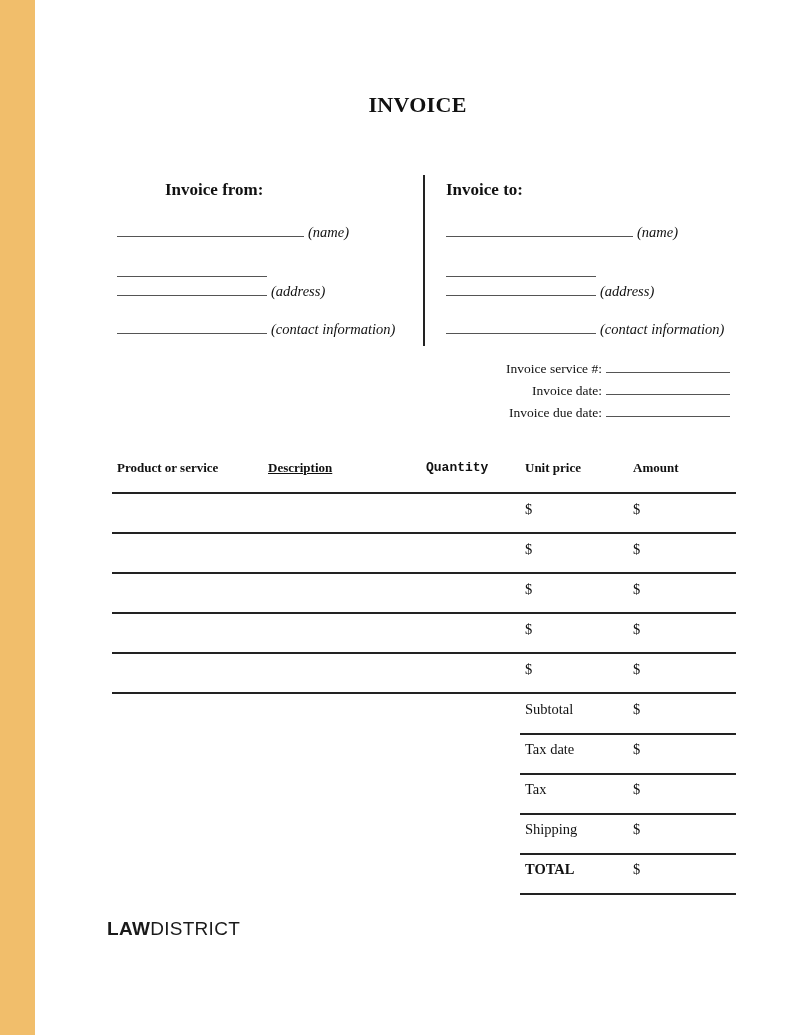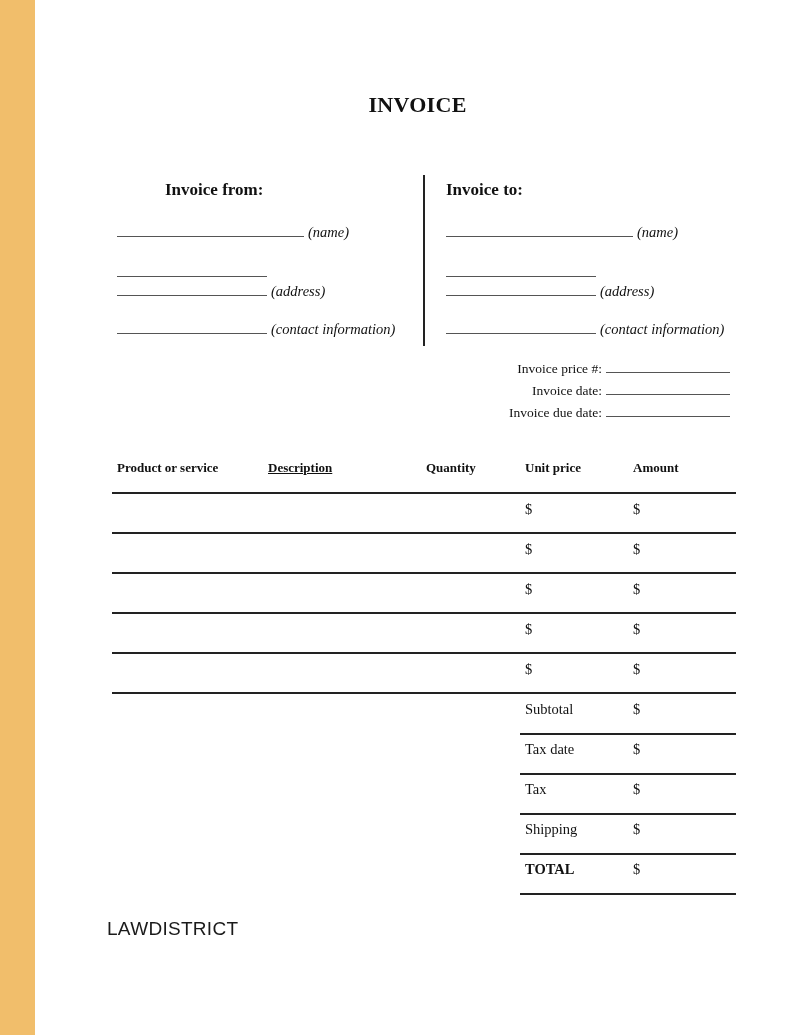--- a/index.html
+++ b/index.html
@@ -16,21 +16,21 @@
   .line-field { position: absolute; font-size: 14.5px; white-space: nowrap; }
   .line-field .blank { display: inline-block; border-bottom: 1px solid #555; vertical-align: baseline; height: 12px; margin-right: 4px; }
   .line-field .hint { font-style: italic; }
   .meta-row { position: absolute; right: 70px; font-size: 13.5px; white-space: nowrap; text-align: right; }
   .meta-row .blank { display: inline-block; width: 124px; border-bottom: 1px solid #555; height: 11px; margin-left: 4px; }
   .th { position: absolute; top: 460px; font-weight: bold; font-size: 13px; }
   .hline { position: absolute; height: 2px; background: #222; }
   .cell { position: absolute; font-size: 14.5px; }
   .cell.bold { font-weight: bold; }
   .logo { position: absolute; left: 107px; top: 918px; font-family: "Liberation Sans", sans-serif; font-size: 19px; letter-spacing: 0.3px; color: #1a1a1a; }
-  .logo .b { font-weight: normal; }
+  .logo .b { font-weight: bold; }
 </style>
 </head>
 <body>
 
 <div class="side-strip"></div>
 
 <div class="title">INVOICE</div>
 
 <div class="block-heading" style="left:117px; top:180px;margin-left:48px;">Invoice from:</div>
 <div class="line-field" style="left:117px; top:224px;">
@@ -56,32 +56,32 @@
   <span class="blank" style="width:150px;"></span>
 </div>
 <div class="line-field" style="left:446px; top:283px;">
   <span class="blank" style="width:150px;"></span><span class="hint">(address)</span>
 </div>
 <div class="line-field" style="left:446px; top:321px;">
   <span class="blank" style="width:150px;"></span><span class="hint">(contact information)</span>
 </div>
 
 <div class="meta-row" style="top:361px;">
-  <span>Invoice price #:</span><span class="blank"></span>
+  <span>Invoice service #:</span><span class="blank"></span>
 </div>
 <div class="meta-row" style="top:383px;">
   <span>Invoice date:</span><span class="blank"></span>
 </div>
 <div class="meta-row" style="top:405px;">
   <span>Invoice due date:</span><span class="blank"></span>
 </div>
 
 <div class="th" style="left:117px;">Product or service</div>
 <div class="th" style="left:268px;text-decoration:underline;">Description</div>
-<div class="th" style="left:426px;">Quantity</div>
+<div class="th" style="left:426px;font-family:Liberation Mono, monospace;">Quantity</div>
 <div class="th" style="left:525px;">Unit price</div>
 <div class="th" style="left:633px;">Amount</div>
 
 <div class="hline" style="left:112px; width:624px; top:492px;"></div>
 <div class="hline" style="left:112px; width:624px; top:532px;"></div>
 <div class="hline" style="left:112px; width:624px; top:572px;"></div>
 <div class="hline" style="left:112px; width:624px; top:612px;"></div>
 <div class="hline" style="left:112px; width:624px; top:652px;"></div>
 <div class="hline" style="left:112px; width:624px; top:692px;"></div>
 

